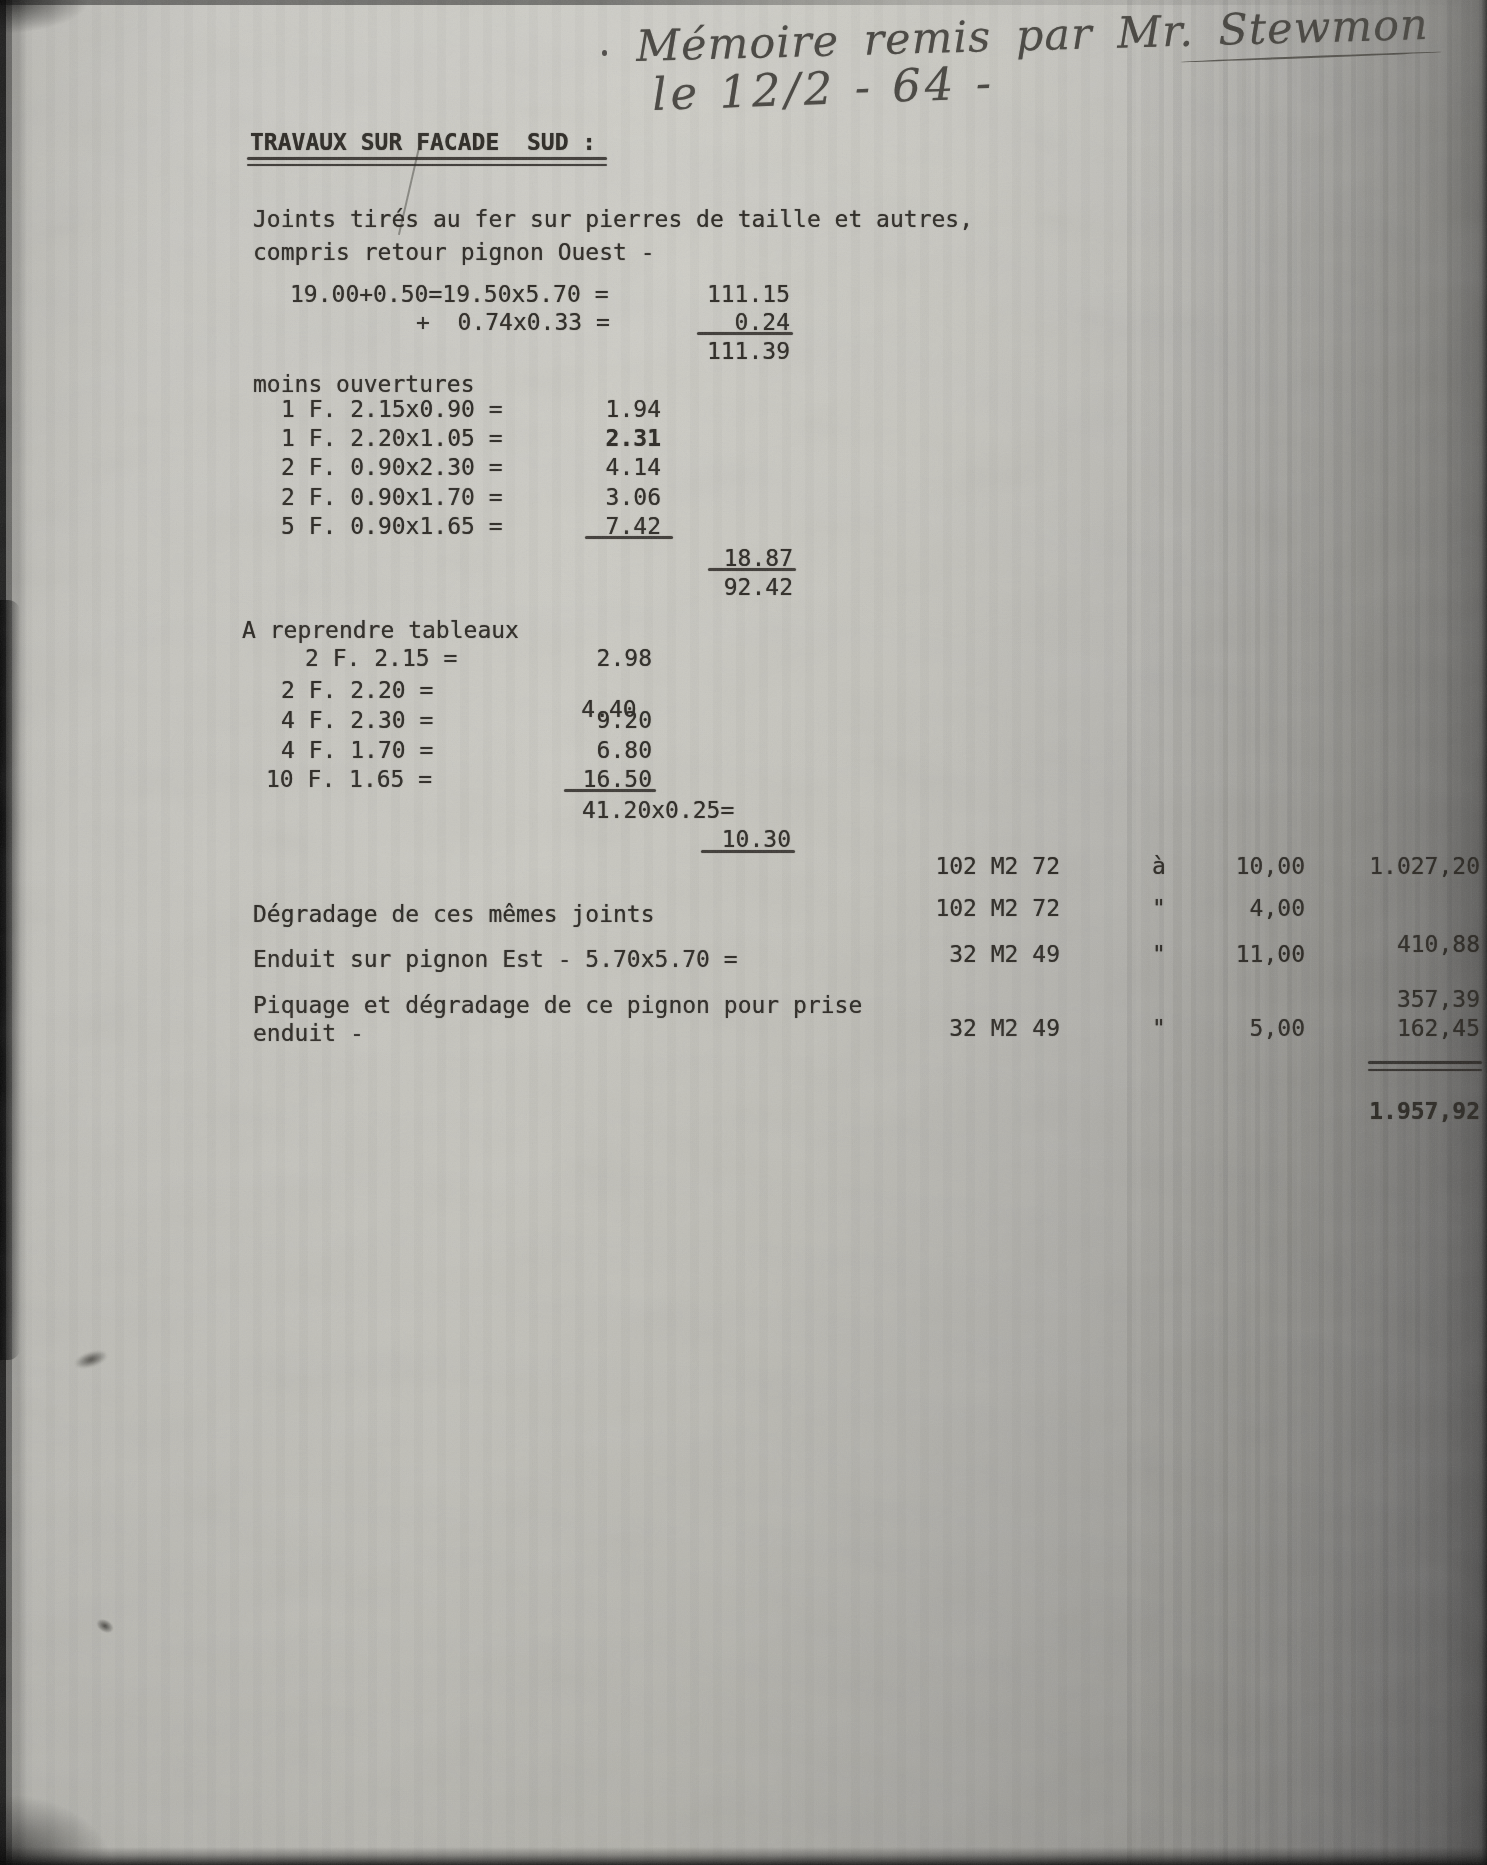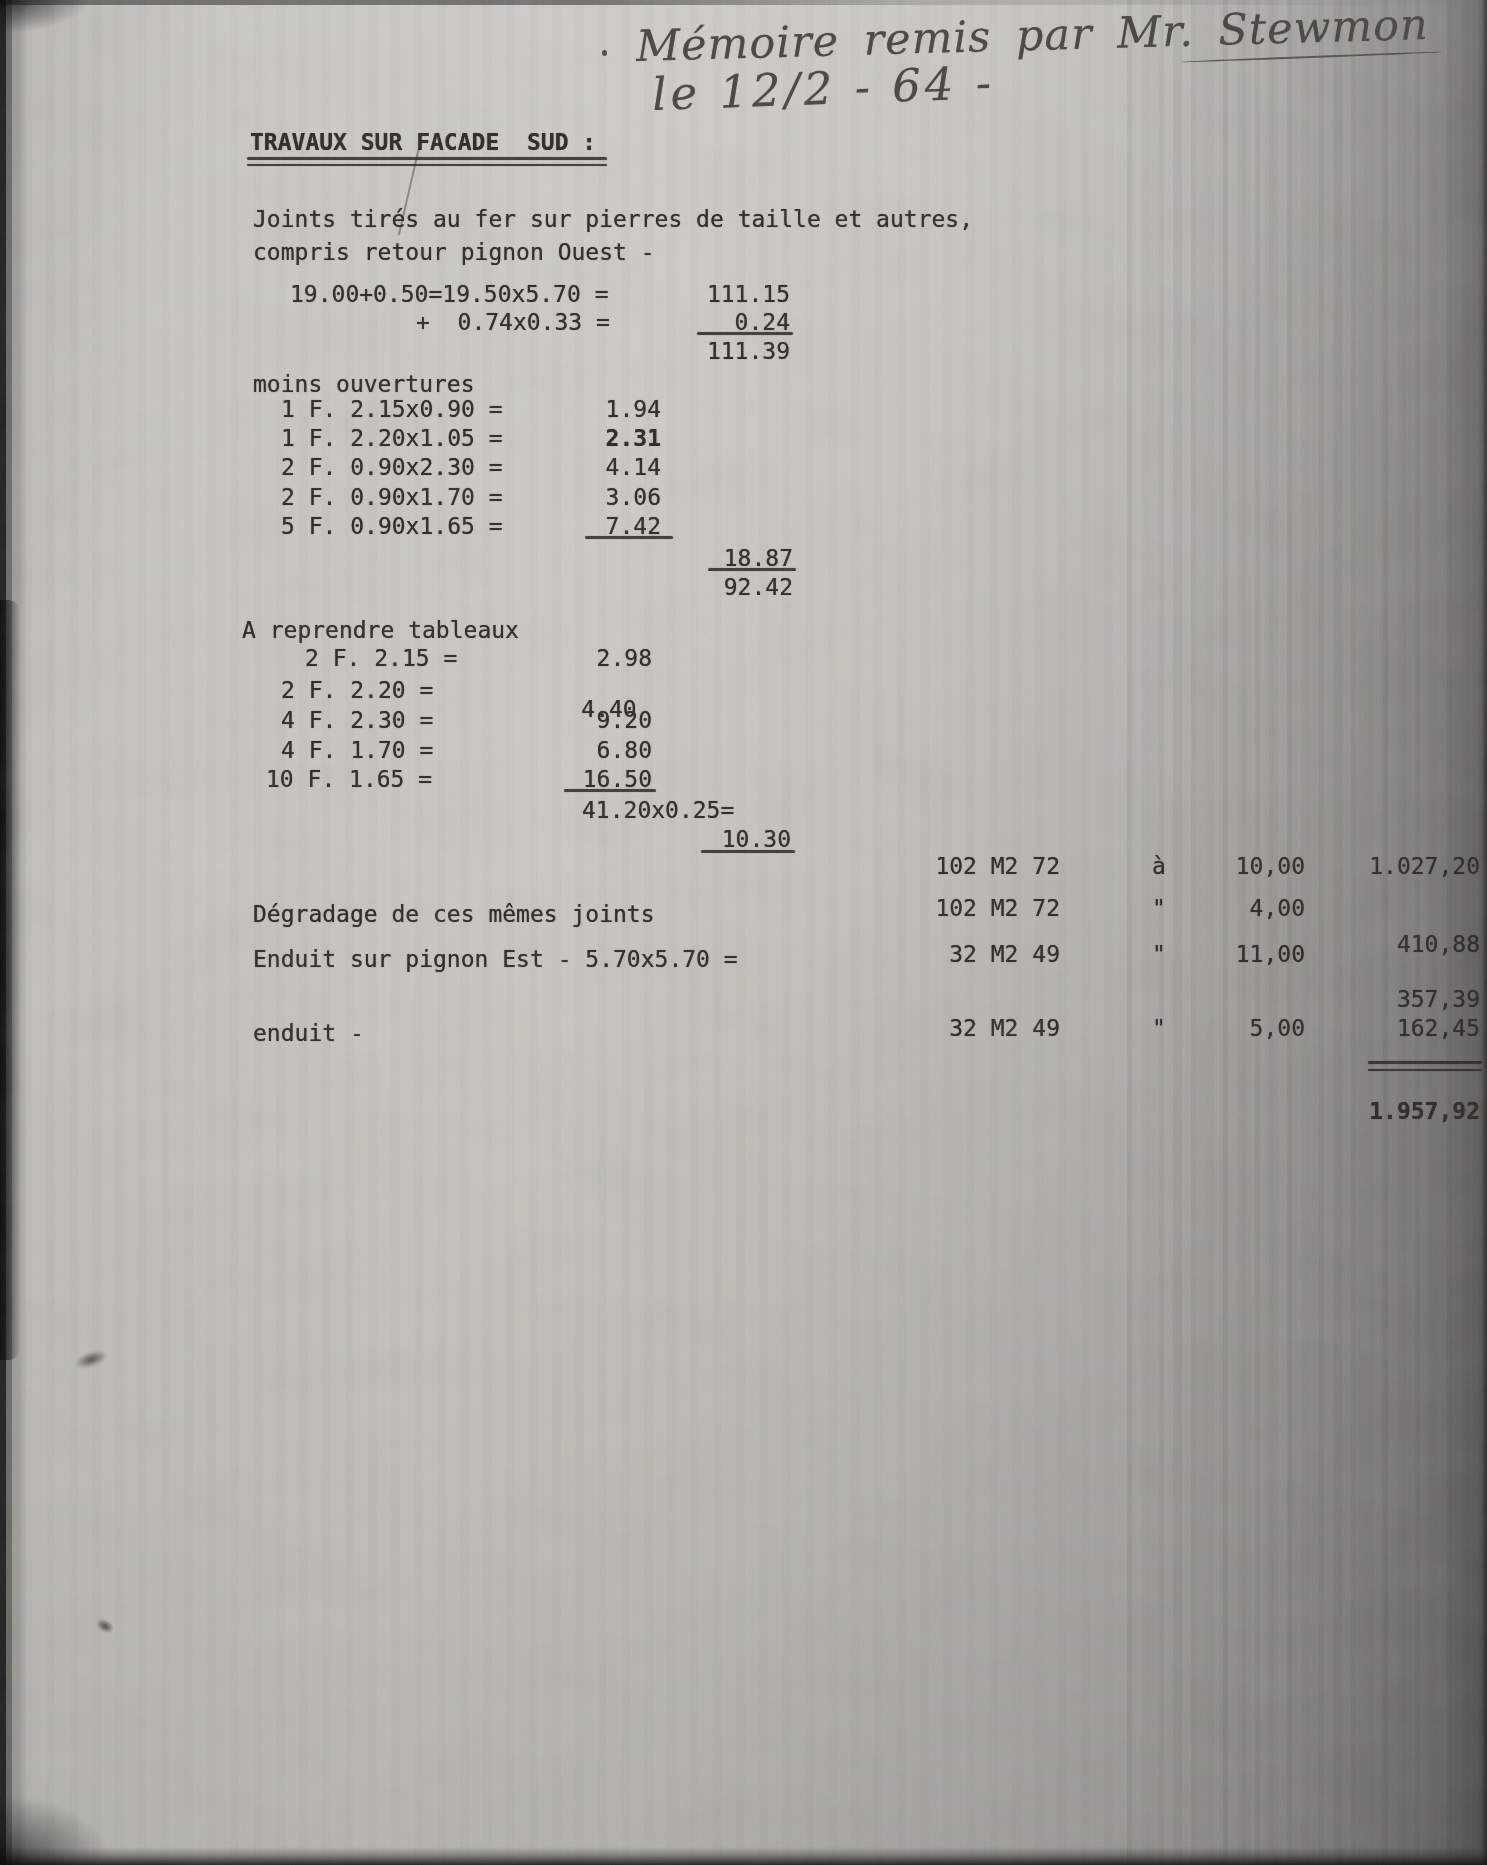--- a/index.html
+++ b/index.html
@@ -131,20 +131,21 @@
   <div class="tw" style="left:1152px;top:895px;">"</div>
   <div class="tw num" style="left:1215px;top:895px;width:90px;">4,00</div>
   <div class="tw num" style="left:1358px;top:931px;width:122px;">410,88</div>
 
   <div class="tw" style="left:253px;top:946px;">Enduit sur pignon Est - 5.70x5.70 =</div>
   <div class="tw num" style="left:900px;top:941px;width:160px;">32 M2 49</div>
   <div class="tw" style="left:1152px;top:941px;">"</div>
   <div class="tw num" style="left:1215px;top:941px;width:90px;">11,00</div>
   <div class="tw num" style="left:1358px;top:986px;width:122px;">357,39</div>
 
+  <div class="tw" style="left:253px;top:992px;">Piquage et dégradage de ce pignon pour prise</div>
   <div class="tw" style="left:253px;top:1020px;">enduit -</div>
   <div class="tw num" style="left:900px;top:1015px;width:160px;">32 M2 49</div>
   <div class="tw" style="left:1152px;top:1015px;">"</div>
   <div class="tw num" style="left:1215px;top:1015px;width:90px;">5,00</div>
   <div class="tw num" style="left:1358px;top:1015px;width:122px;">162,45</div>
 
   <div class="rule" style="left:1368px;top:1061px;width:114px;"></div>
   <div class="rule" style="left:1368px;top:1069px;width:114px;height:2px;"></div>
   <div class="tw num b" style="left:1358px;top:1098px;width:122px;">1.957,92</div>
 

